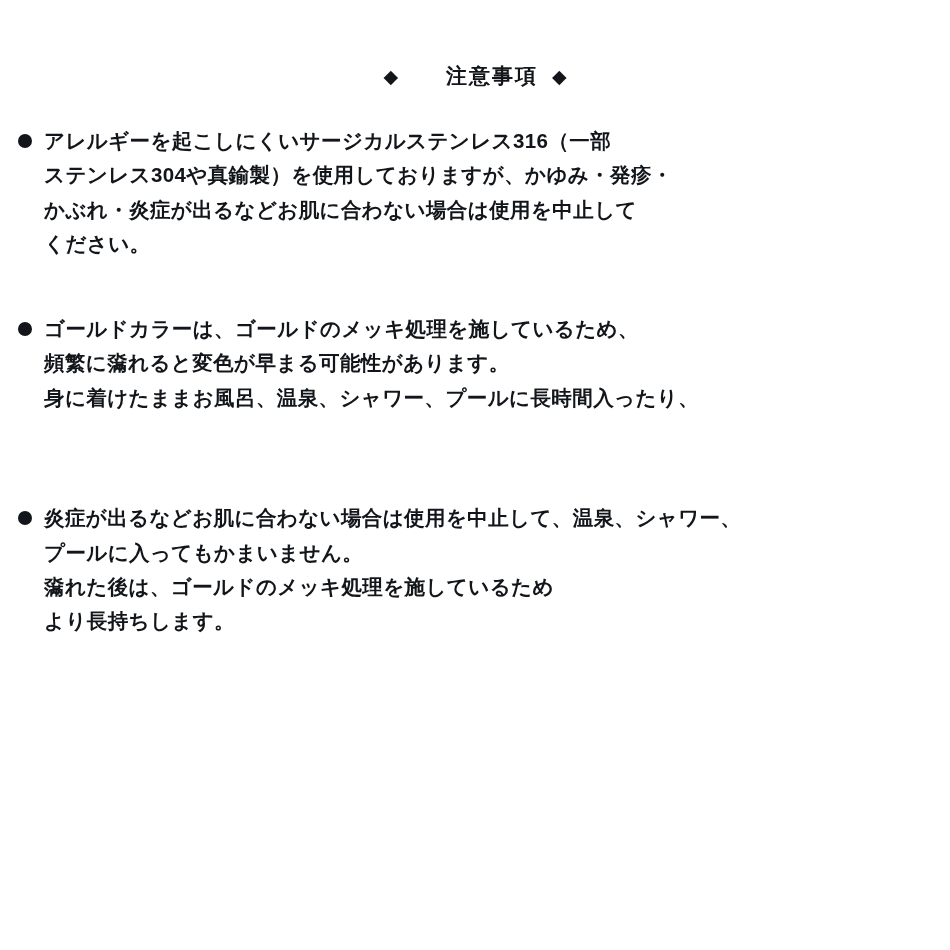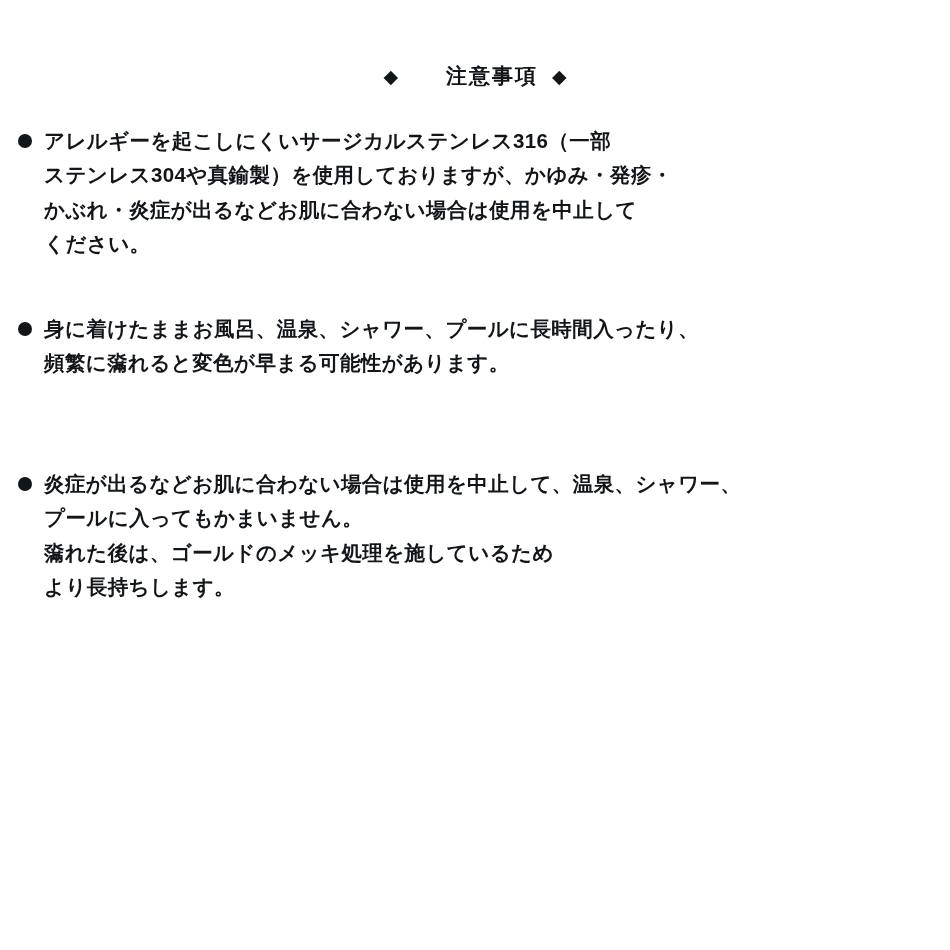--- a/index.html
+++ b/index.html
@@ -93,22 +93,23 @@
         <div class="line">かぶれ・炎症が出るなどお肌に合わない場合は使用を中止して</div>
         <div class="line">ください。</div>
       </div>
     </div>
 
     <div class="note-gap-1"></div>
 
     <div class="note">
       <span class="bullet"></span>
       <div class="note-body">
+        <div class="line">ゴールドカラーは、ゴールドのメッキ処理を施しているため、</div>
+        <div class="line">頻繁に濷れると変色が早まる可能性があります。</div>
         <div class="line">身に着けたままお風呂、温泉、シャワー、プールに長時間入ったり、</div>
-        <div class="line">頻繁に濷れると変色が早まる可能性があります。</div>
       </div>
     </div>
 
     <div class="note-gap-2"></div>
 
     <div class="note">
       <span class="bullet"></span>
       <div class="note-body">
         <div class="line">炎症が出るなどお肌に合わない場合は使用を中止して、温泉、シャワー、</div>
         <div class="line">プールに入ってもかまいません。</div>

